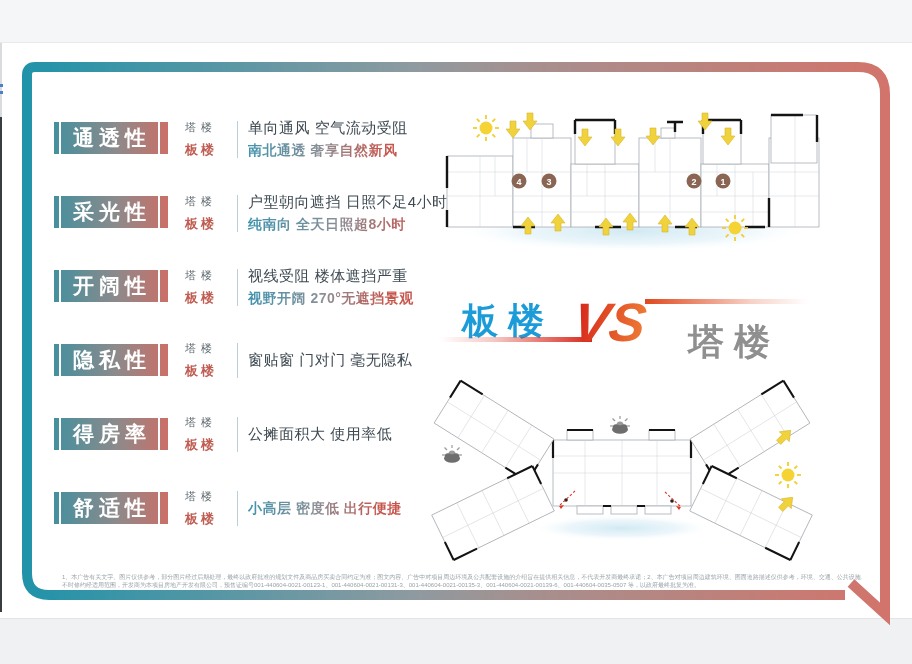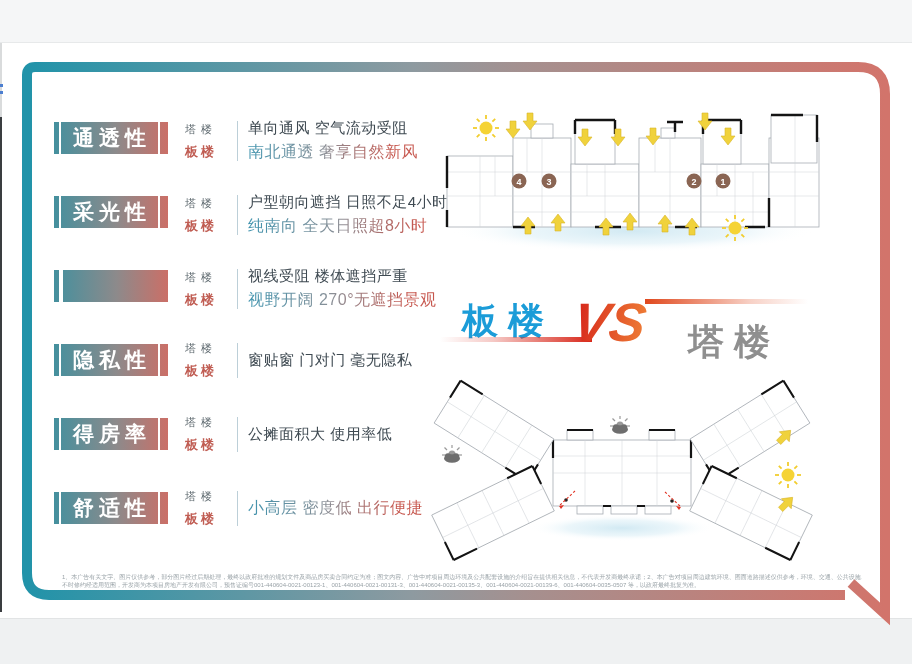--- a/index.html
+++ b/index.html
@@ -32,21 +32,21 @@
     color:#ffffff;font-size:21px;font-weight:bold;letter-spacing:5px;padding-left:5px;
   }
   .row-body{margin-left:17px;display:flex;align-items:stretch;margin-top:-3px;}
   .labels-col{display:flex;flex-direction:column;justify-content:center;gap:6px;width:46px;flex:0 0 46px;}
   .tower-label{font-size:11px;color:#5d686e;letter-spacing:5px;white-space:nowrap;}
   .slab-label{font-size:13px;font-weight:bold;color:#c05d53;letter-spacing:3px;white-space:nowrap;}
   .vdivider{width:1px;background:#bccfd8;margin:2px 10px 2px 6px;}
   .texts-col{display:flex;flex-direction:column;justify-content:center;gap:4px;}
   .tower-text{font-size:15px;color:#3f4a52;letter-spacing:0.5px;white-space:nowrap;}
   .slab-text{
-    font-size:16px;font-weight:normal;letter-spacing:0.5px;white-space:nowrap;
+    font-size:14px;font-weight:bold;letter-spacing:0.5px;white-space:nowrap;
     background:linear-gradient(90deg,#3f93ae 0%,#8b8f96 45%,#c6564d 85%);
     -webkit-background-clip:text;background-clip:text;color:transparent;
   }
 
   
   .vs-left{position:absolute;left:462px;top:297px;font-size:36px;font-weight:bold;color:#1b9cd8;letter-spacing:10px;}
   .vs-right{position:absolute;left:688px;top:318px;font-size:36px;font-weight:bold;color:#8f8f8f;letter-spacing:10px;}
   .swoosh{position:absolute;height:5px;}
   .swoosh.left{left:440px;top:337px;width:152px;
     background:linear-gradient(90deg,rgba(216,39,26,0) 0%,rgba(216,39,26,0.25) 35%,#d8271a 100%);}
@@ -116,20 +116,21 @@
       <div class="texts-col">
         <span class="tower-text">户型朝向遮挡 日照不足4小时</span>
         <span class="slab-text">纯南向 全天日照超8小时</span>
       </div>
     </div>
   </div>
 
   <div class="row">
     <div class="badge">
       <span class="tline l"></span>
+      <span class="badge-title">开阔性</span>
       <span class="tline r"></span>
     </div>
     <div class="row-body">
       <div class="labels-col">
         <span class="tower-label">塔楼</span>
         <span class="slab-label">板楼</span>
       </div>
       <div class="vdivider"></div>
       <div class="texts-col">
         <span class="tower-text">视线受阻 楼体遮挡严重</span>

